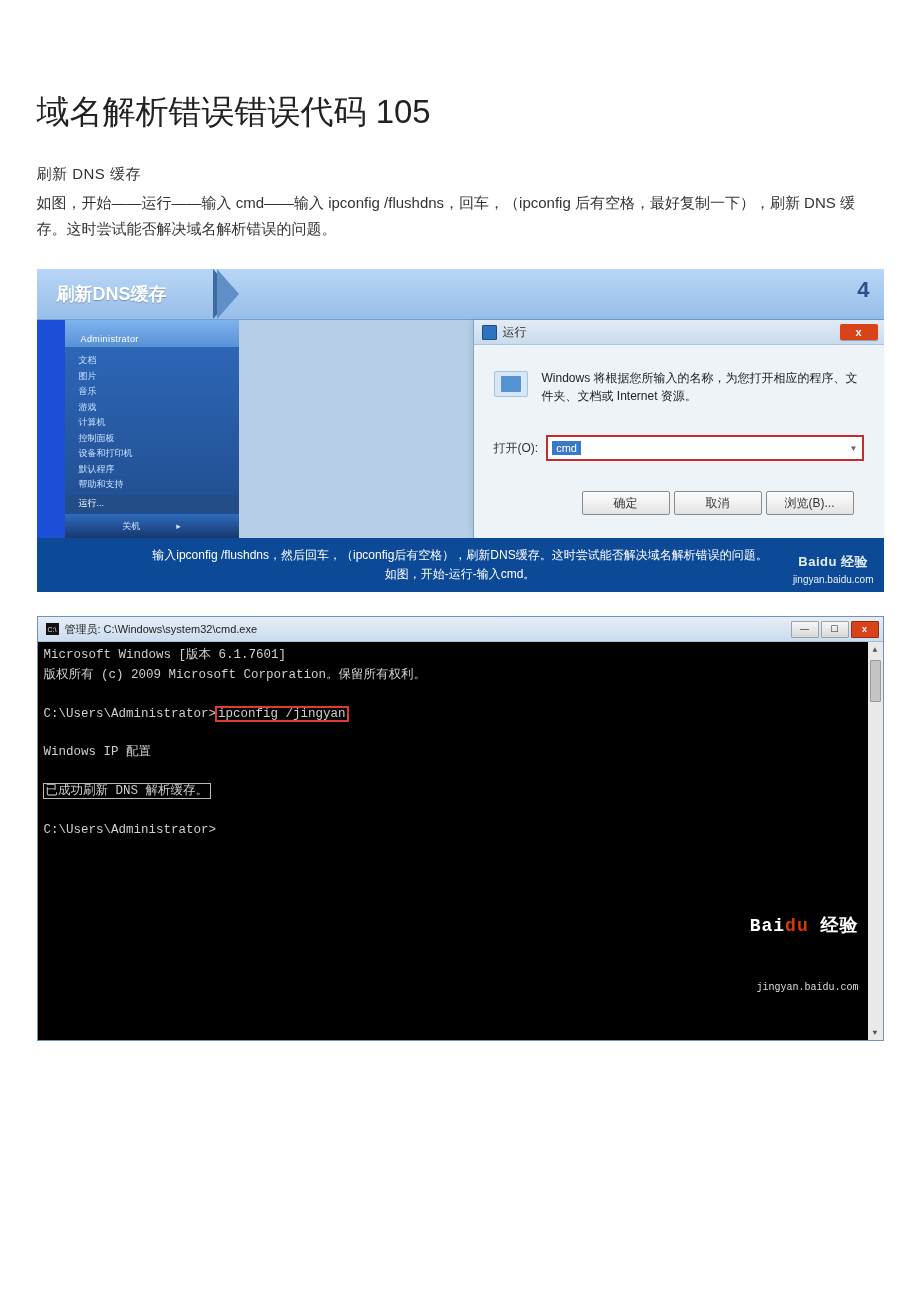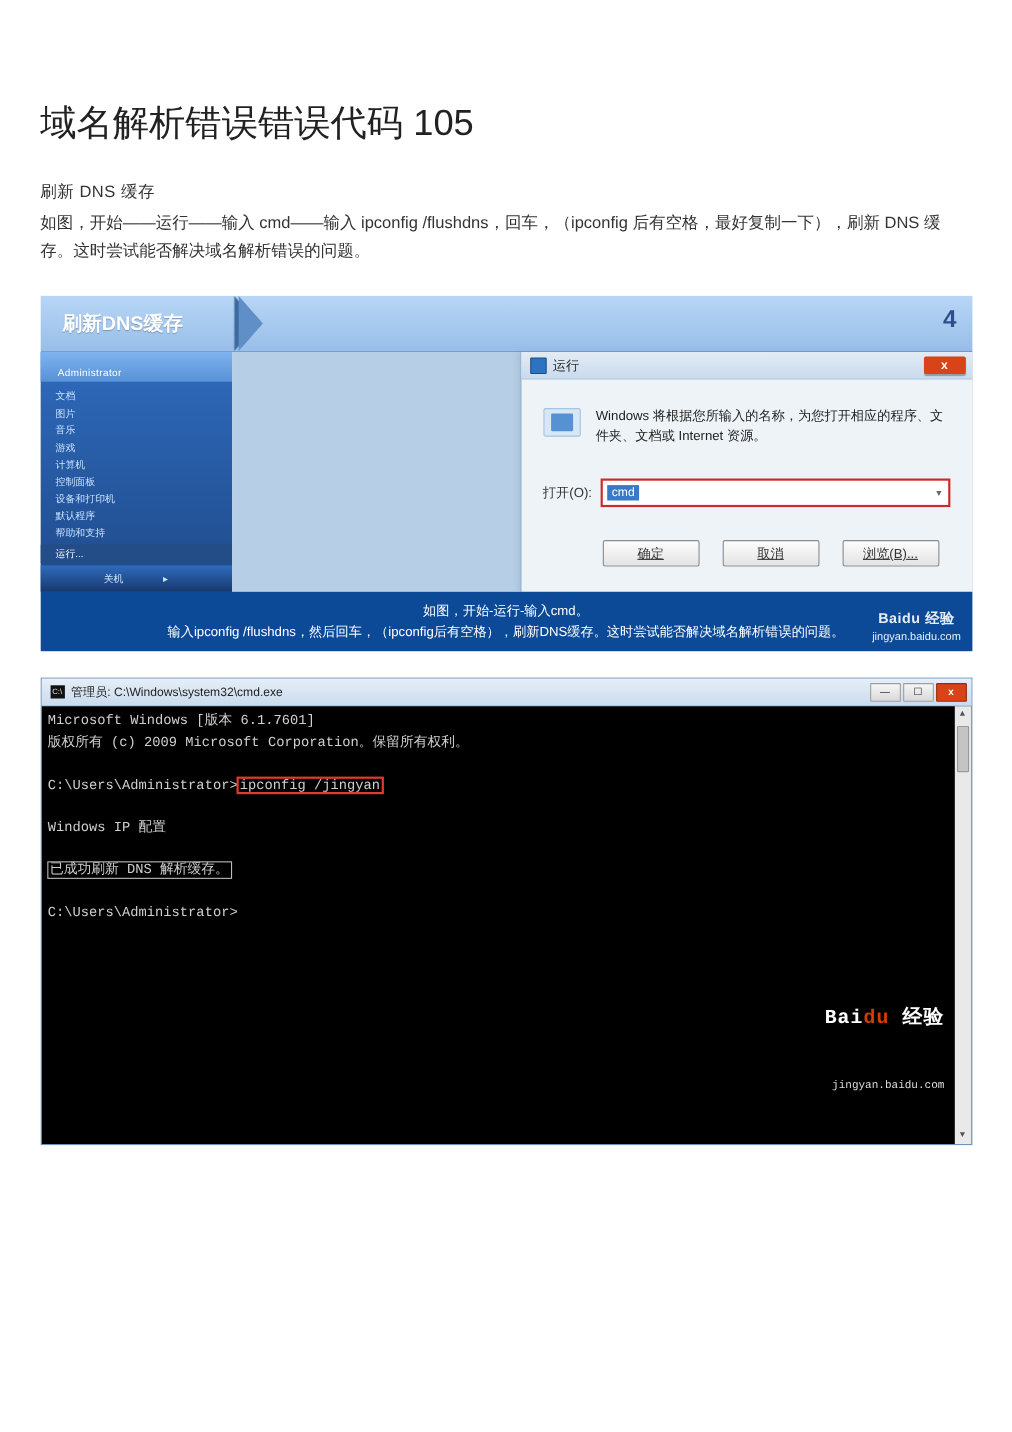--- a/index.html
+++ b/index.html
@@ -59,21 +59,22 @@
     right: 14px;
     top: 8px;
     color: #2d4d8b;
     font-size: 22px;
     font-weight: bold;
   }
   
   .combo {
     display: flex;
     position: relative;
-    background: #e5e5e5;
+    background: #1d4ed8;
+    padding-left: 28px;
   }
   
   .startmenu {
     width: 174px;
     background: linear-gradient(#2f6bbd, #1f4a8a);
     padding: 0;
   }
   .sm-user {
     height: 24px;
     background: linear-gradient(#7fb3ef, #5891d6);
@@ -222,23 +223,22 @@
     padding-left: 48px;
   }
   .shield {
     width: 13px; height: 14px;
     background: conic-gradient(#d83b01 0 25%, #2a8f2a 0 50%, #0a5cb0 0 75%, #f0c400 0 100%);
     border-radius: 50% 50% 60% 60%;
   }
   .run-btnrow {
     display: flex;
     justify-content: flex-end;
-    gap: 21px;
+    gap: 4px;
     margin: 30px 10px 0 0;
-    text-decoration: underline;
   }
   .run-btn {
     min-width: 70px;
     height: 22px;
     border: 1px solid #8b8b8b;
     background: linear-gradient(#fdfdfd, #e3e3e3);
     font-size: 12px;
     display: flex;
     align-items: center;
     justify-content: center;
@@ -442,22 +442,22 @@
             <div class="run-btn">取消</div>
             <div class="run-btn">浏览(B)...</div>
           </div>
         </div>
       </div>
     </div>
 
   </div>
 
   <div class="caption">
+    <div>输入ipconfig /flushdns，然后回车，（ipconfig后有空格），刷新DNS缓存。这时尝试能否解决域名解析错误的问题。</div>
     <div>如图，开始-运行-输入cmd。</div>
-    <div>输入ipconfig /flushdns，然后回车，（ipconfig后有空格），刷新DNS缓存。这时尝试能否解决域名解析错误的问题。</div>
     <div class="watermark">
       <span class="wm-logo">Baidu 经验</span><br>
       <span>jingyan.baidu.com</span>
     </div>
   </div>
 
   <div class="cmd-window">
     <div class="cmd-titlebar">
       <span class="mini-icon">C:\</span>
       <span>管理员: C:\Windows\system32\cmd.exe</span>

